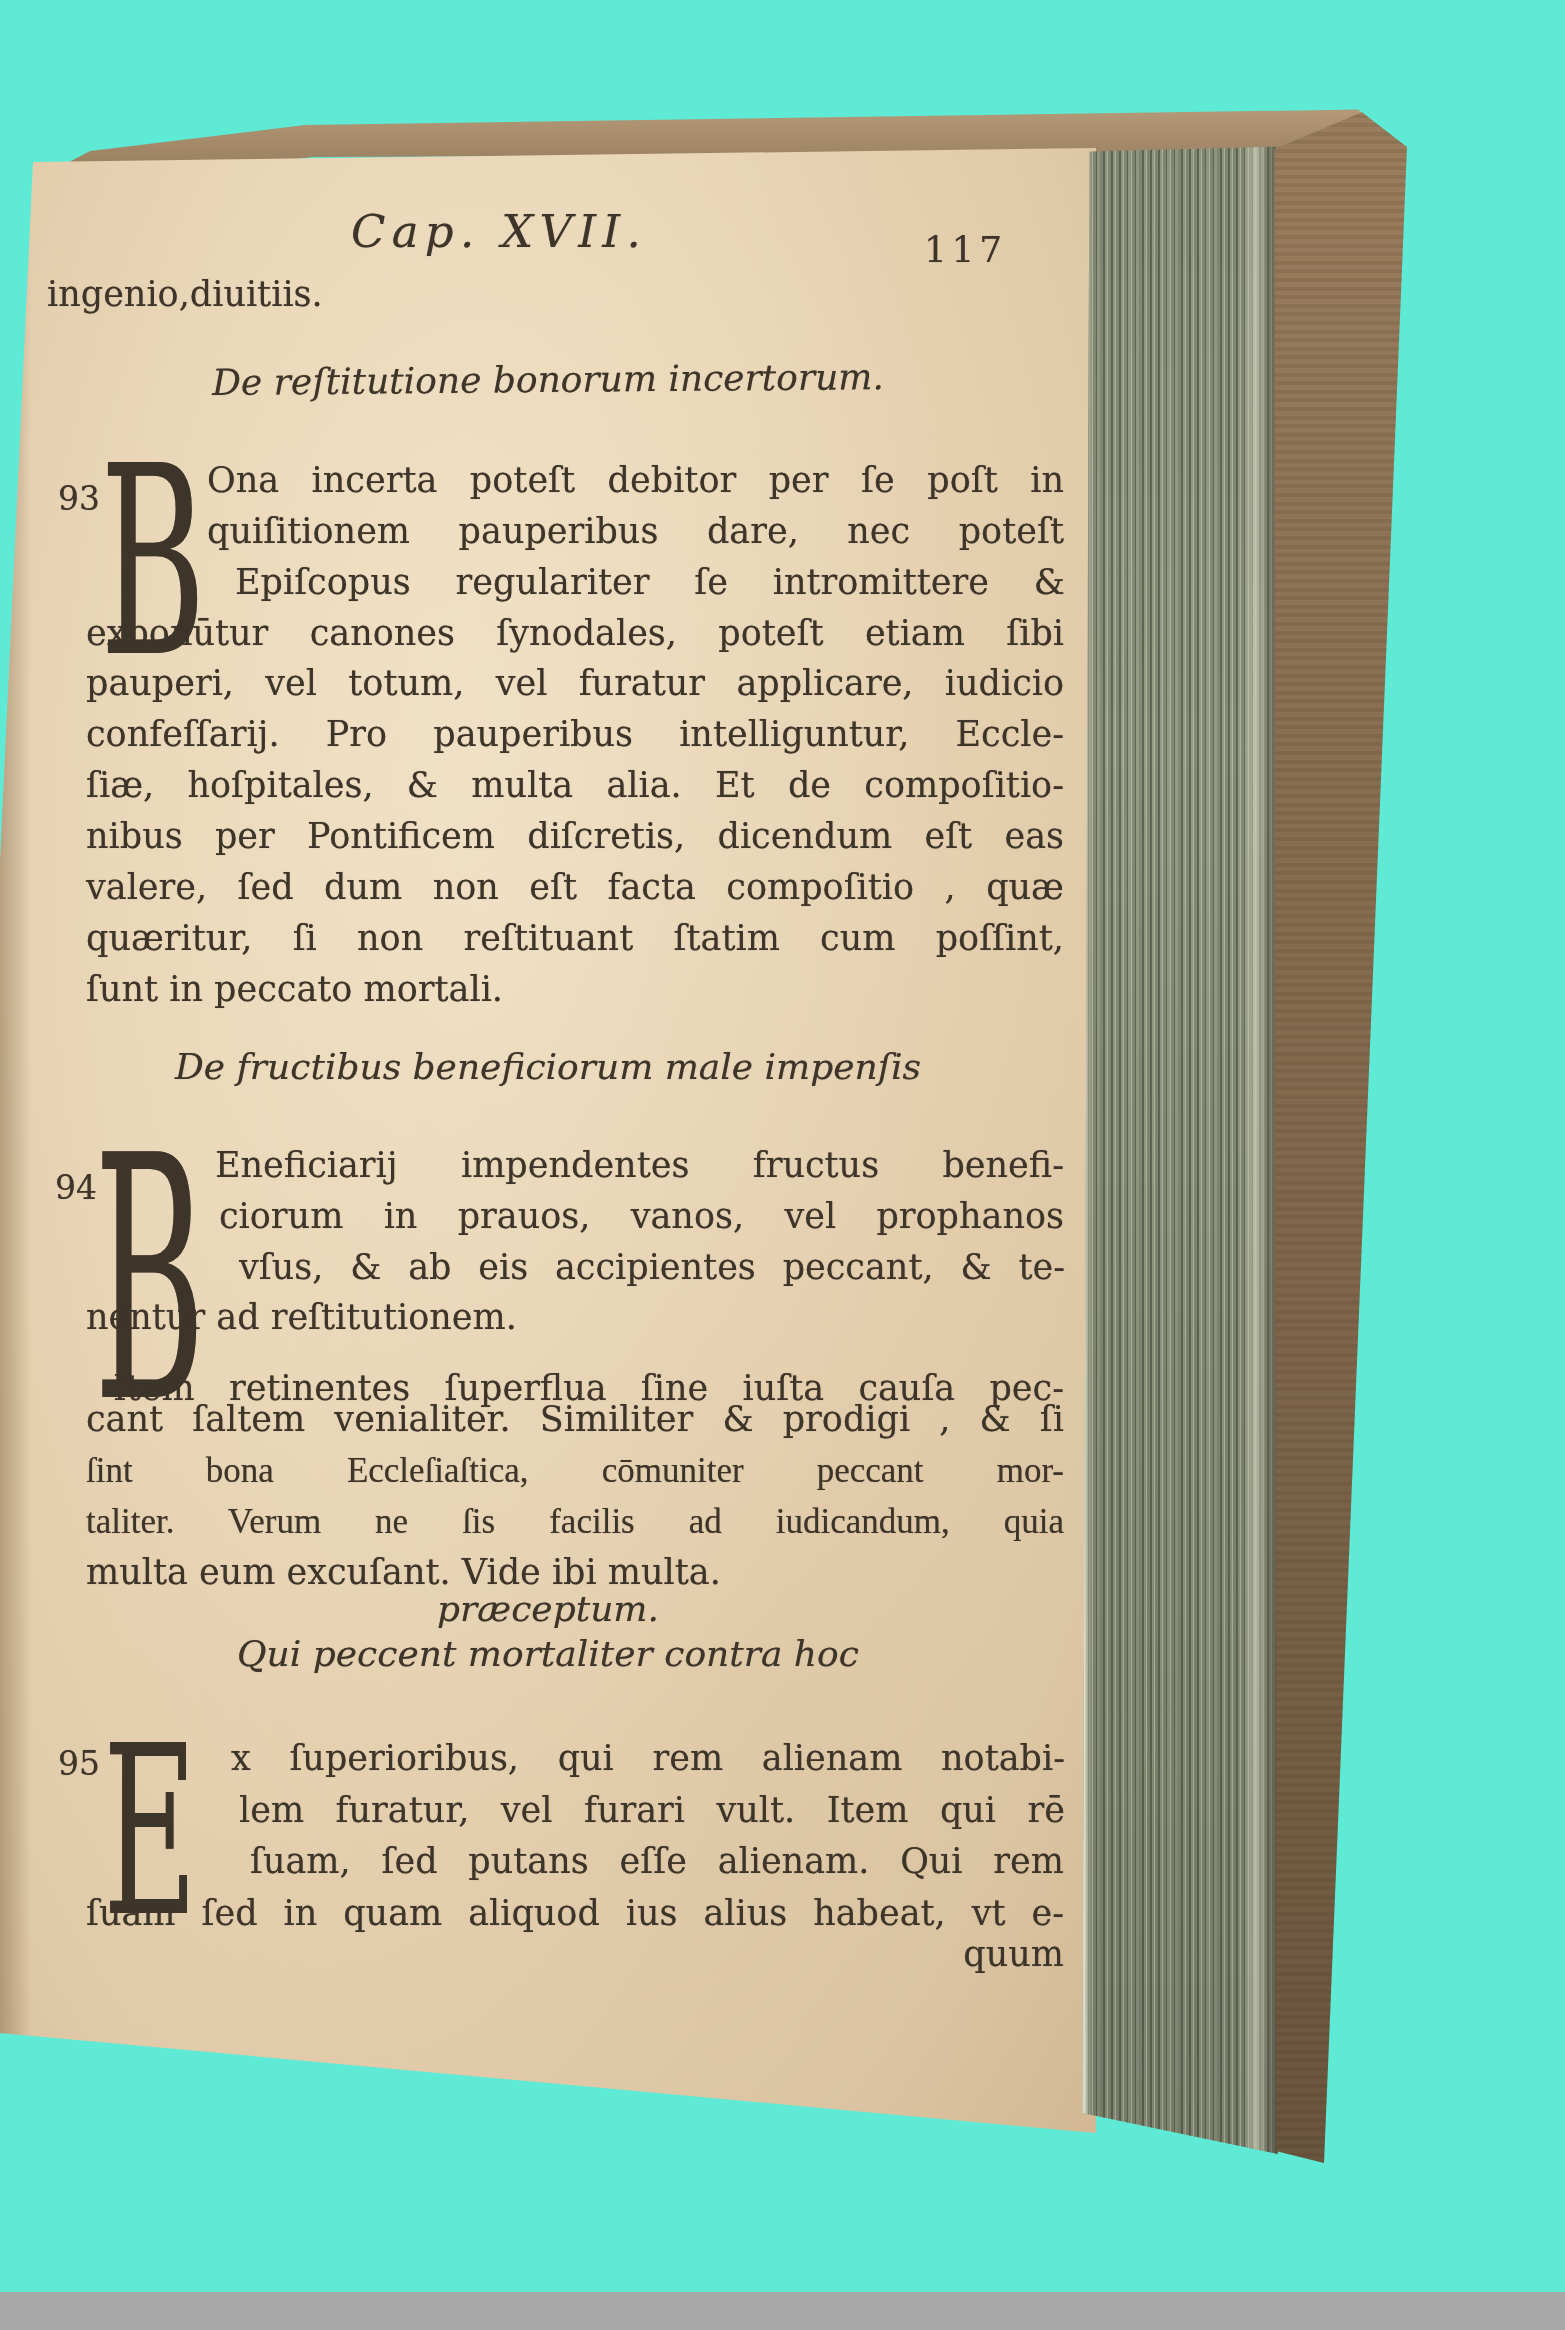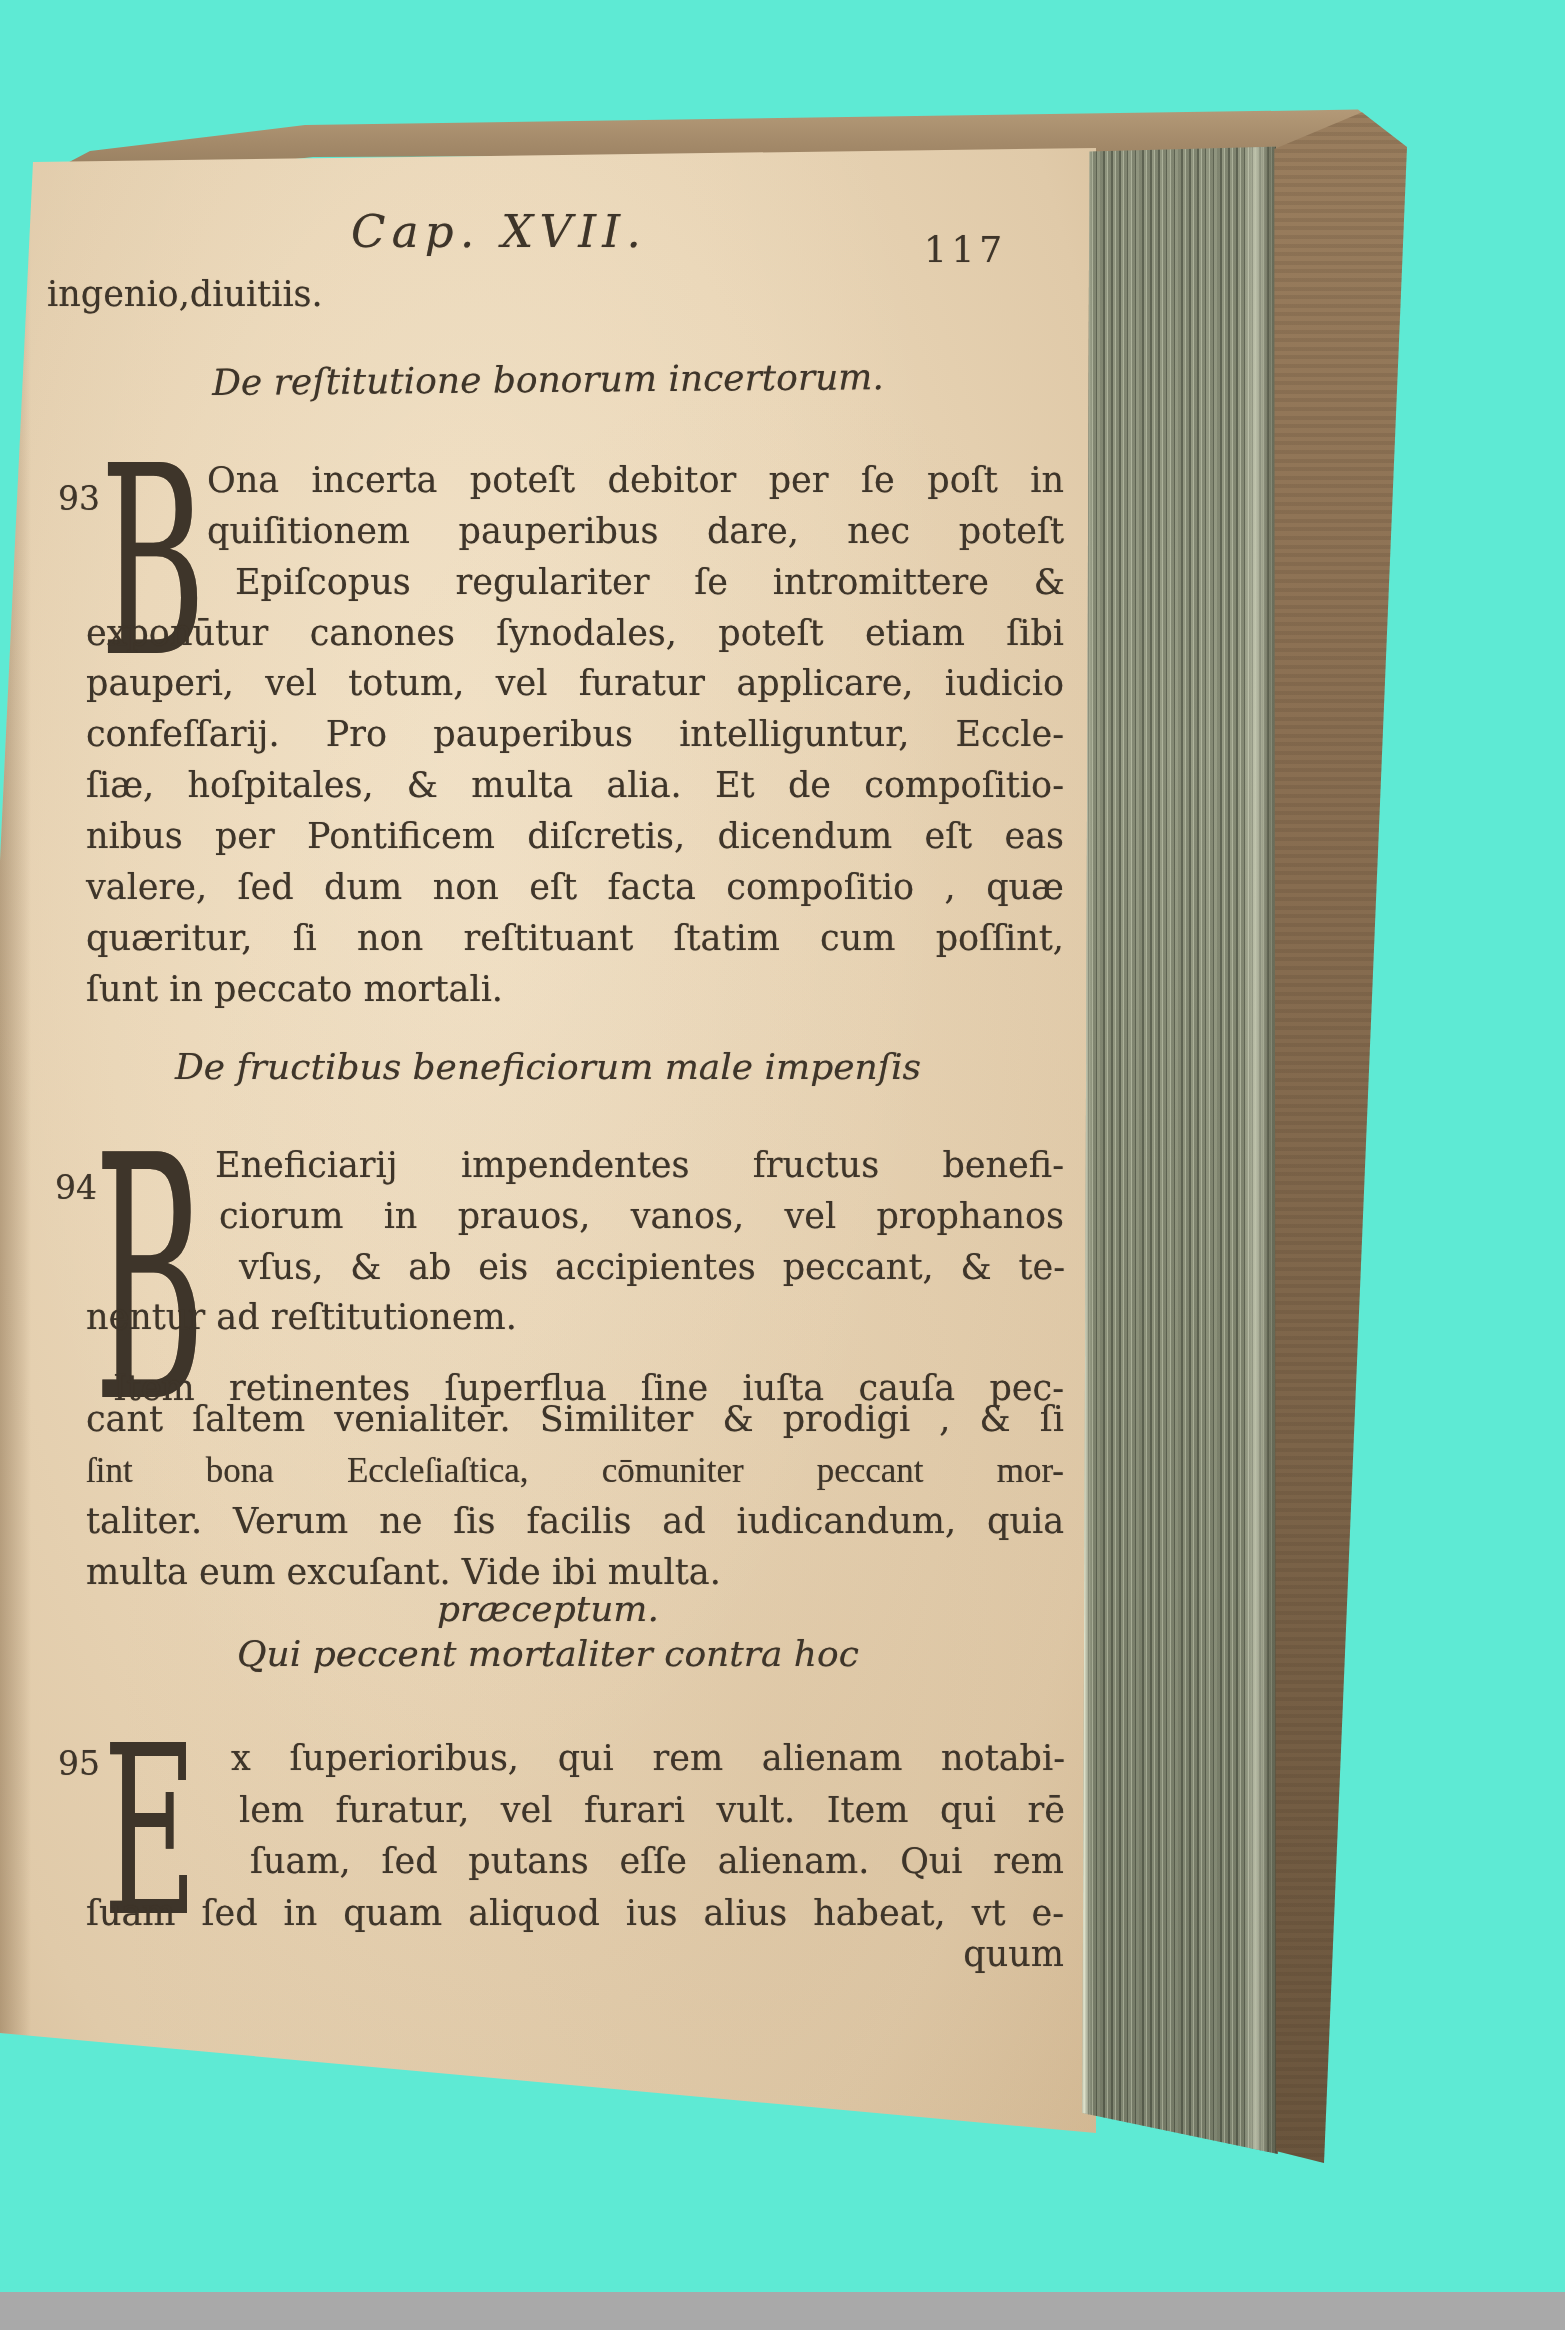--- a/index.html
+++ b/index.html
@@ -87,21 +87,21 @@
   <div class="txt h-it h2">De fructibus beneficiorum male impenſis</div>
   <div class="txt pnum" style="left:55px;top:1168px;">94</div>
   <div class="txt dcap" style="left:94px;top:1112px;font-size:337px;transform:scaleX(.45);">B</div>
   <div class="txt line" style="top:1143px;padding-left:129px;width:849px;">Eneficiarij impendentes fructus benefi-</div>
   <div class="txt line" style="top:1194px;padding-left:133px;width:845px;">ciorum in prauos, vanos, vel prophanos</div>
   <div class="txt line" style="top:1245px;padding-left:153px;width:826px;">vſus, &amp; ab eis accipientes peccant, &amp; te-</div>
   <div class="txt line short" style="top:1295px;">nentur ad reſtitutionem.</div>
   <div class="txt line" style="top:1366px;padding-left:27px;width:951px;">Item retinentes ſuperflua ſine iuſta cauſa pec-</div>
   <div class="txt line" style="top:1397px;">cant ſaltem venialiter. Similiter &amp; prodigi , &amp; ſi</div>
   <div class="txt line" style="top:1448px;font-family:Liberation Serif, serif;">ſint bona Eccleſiaſtica, cōmuniter peccant mor-</div>
-  <div class="txt line" style="top:1499px;">taliter. Verum ne ſis facilis ad iudicandum, quia</div>
+  <div class="txt line" style="top:1499px;font-family:Liberation Serif, serif;">taliter. Verum ne ſis facilis ad iudicandum, quia</div>
   <div class="txt line short" style="top:1550px;">multa eum excuſant. Vide ibi multa.</div>
 
   <div class="txt h-it h3a">Qui peccent mortaliter contra hoc</div>
   <div class="txt h-it h3b">præceptum.</div>
   <div class="txt pnum" style="left:58px;top:1744px;">95</div>
   <div class="txt dcap" style="left:103px;top:1714px;font-size:235px;transform:scaleX(.55);">E</div>
   <div class="txt line" style="top:1736px;padding-left:145px;width:834px;">x ſuperioribus, qui rem alienam notabi-</div>
   <div class="txt line" style="top:1788px;padding-left:153px;width:826px;">lem furatur, vel furari vult. Item qui rē</div>
   <div class="txt line" style="top:1839px;padding-left:164px;width:814px;">ſuam, ſed putans eſſe alienam. Qui rem</div>
   <div class="txt line" style="top:1891px;">ſuam ſed in quam aliquod ius alius habeat, vt e-</div>

